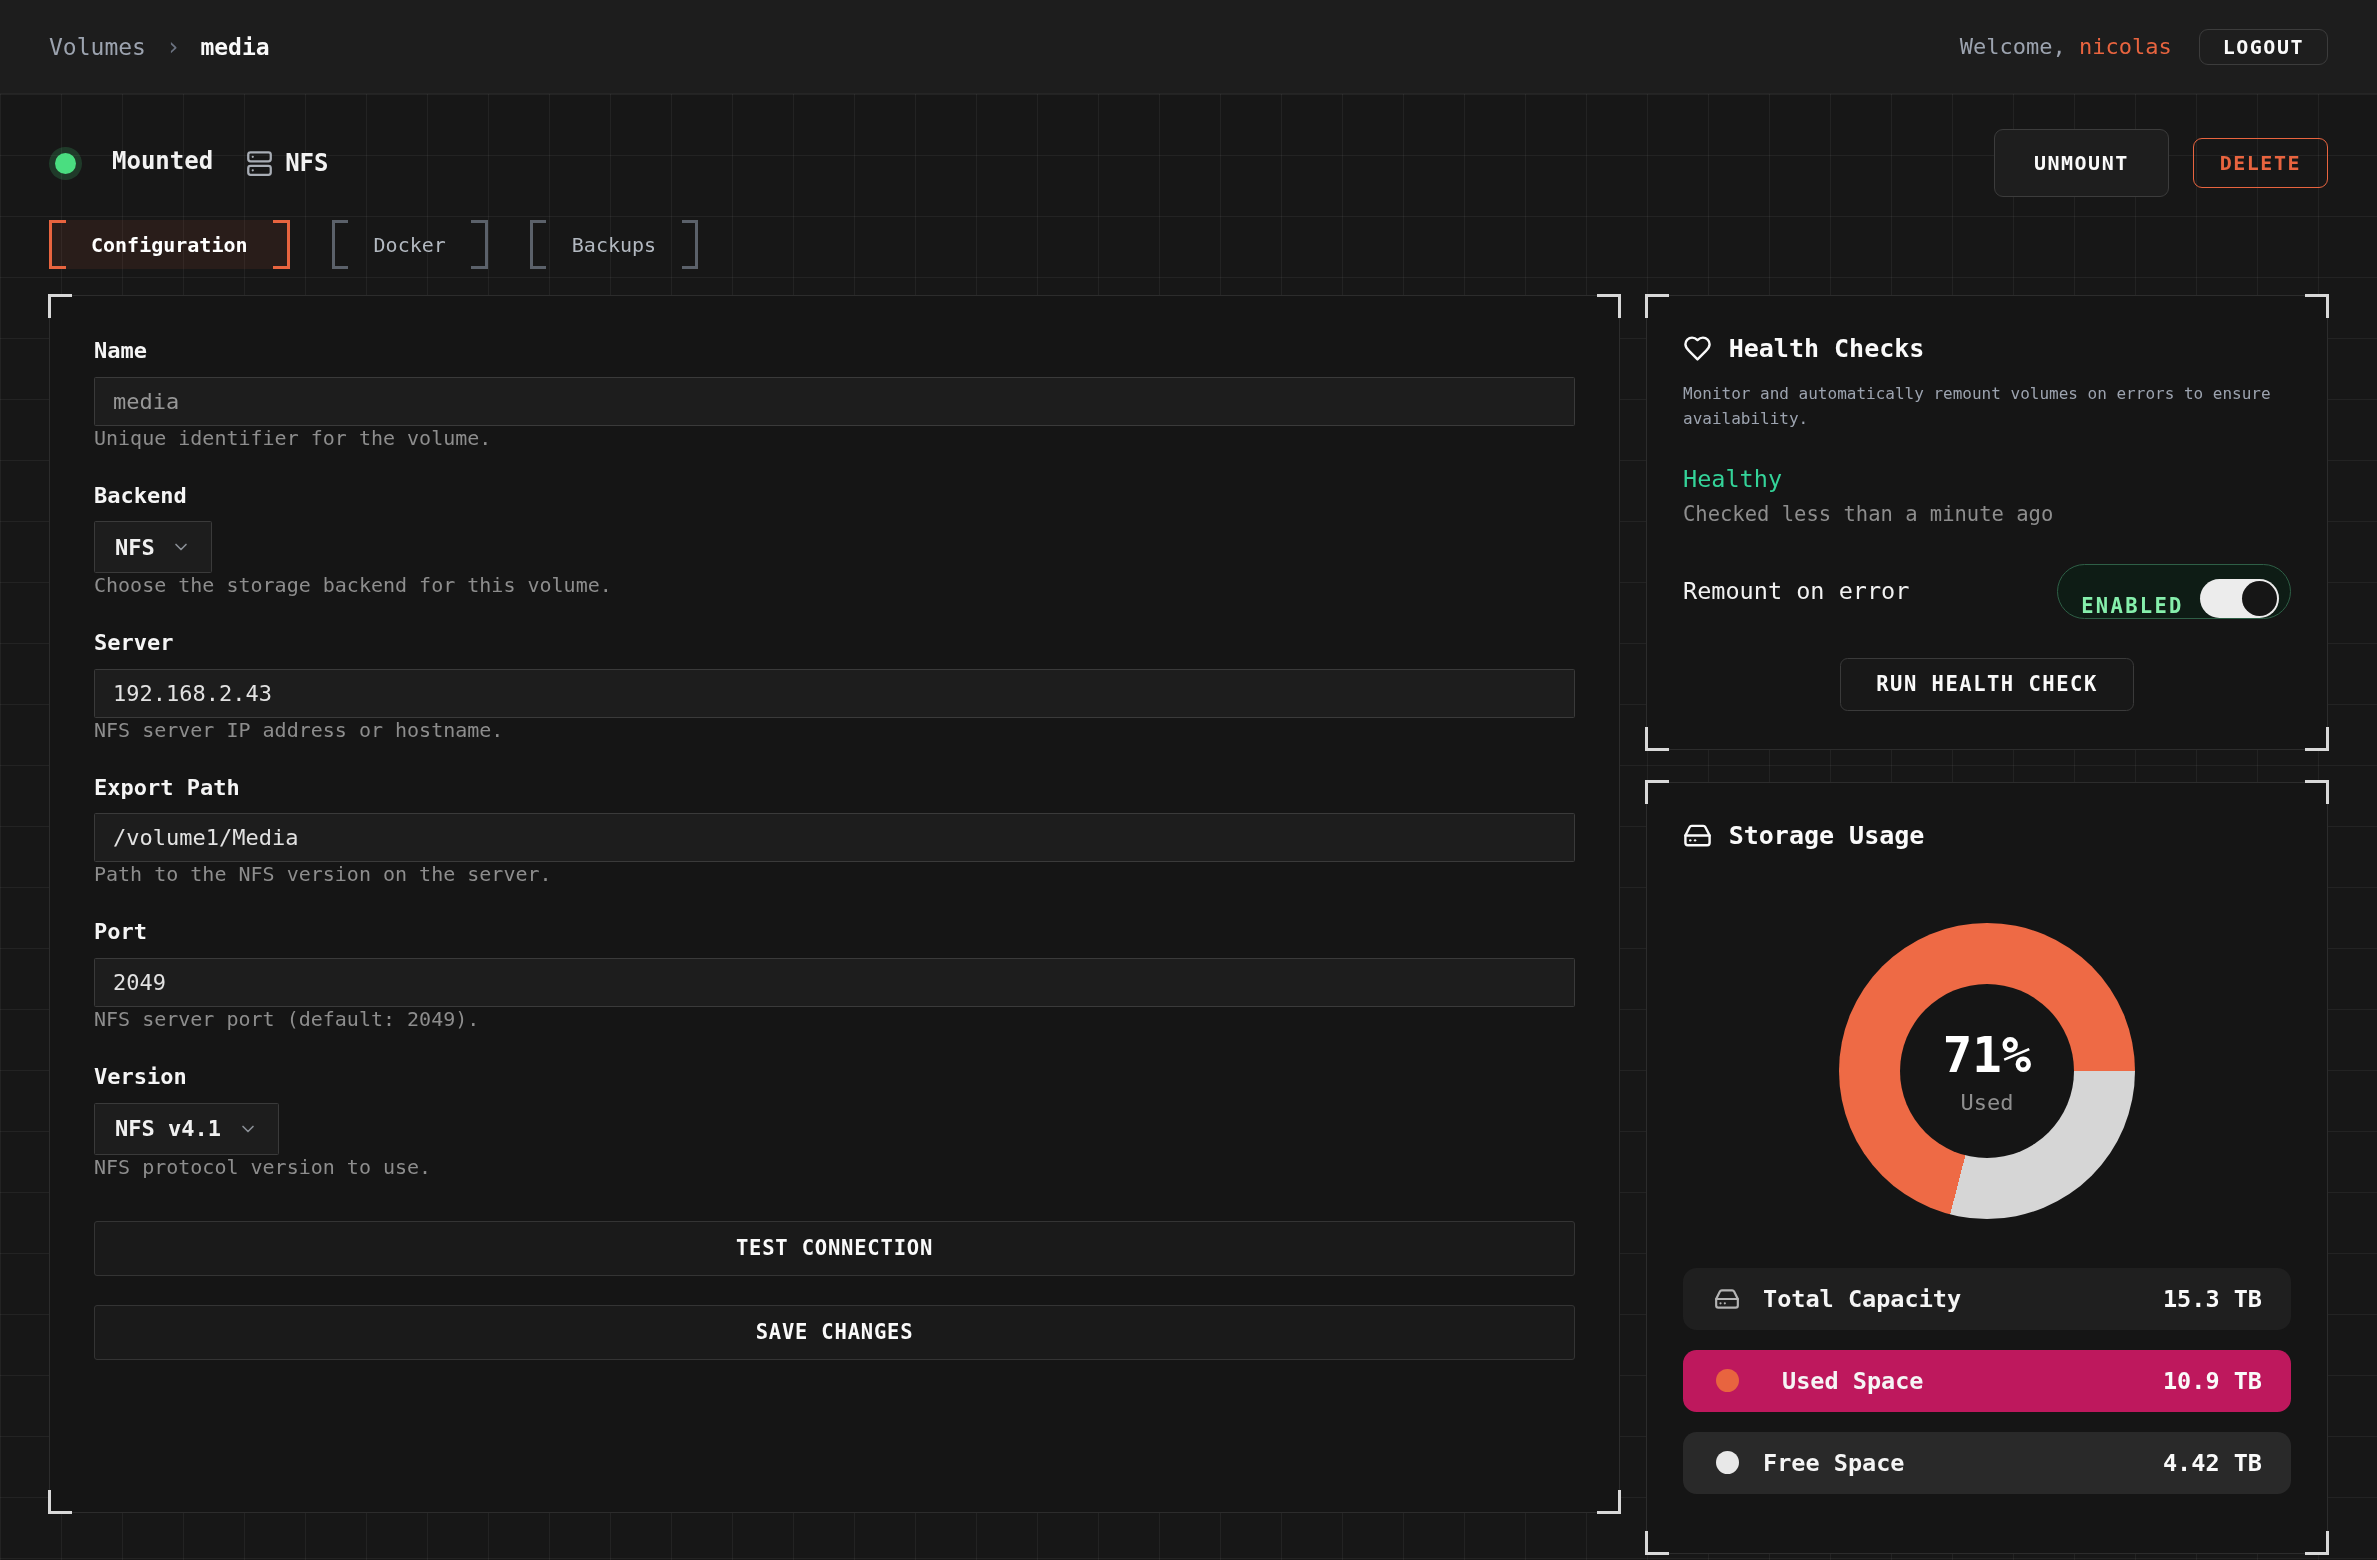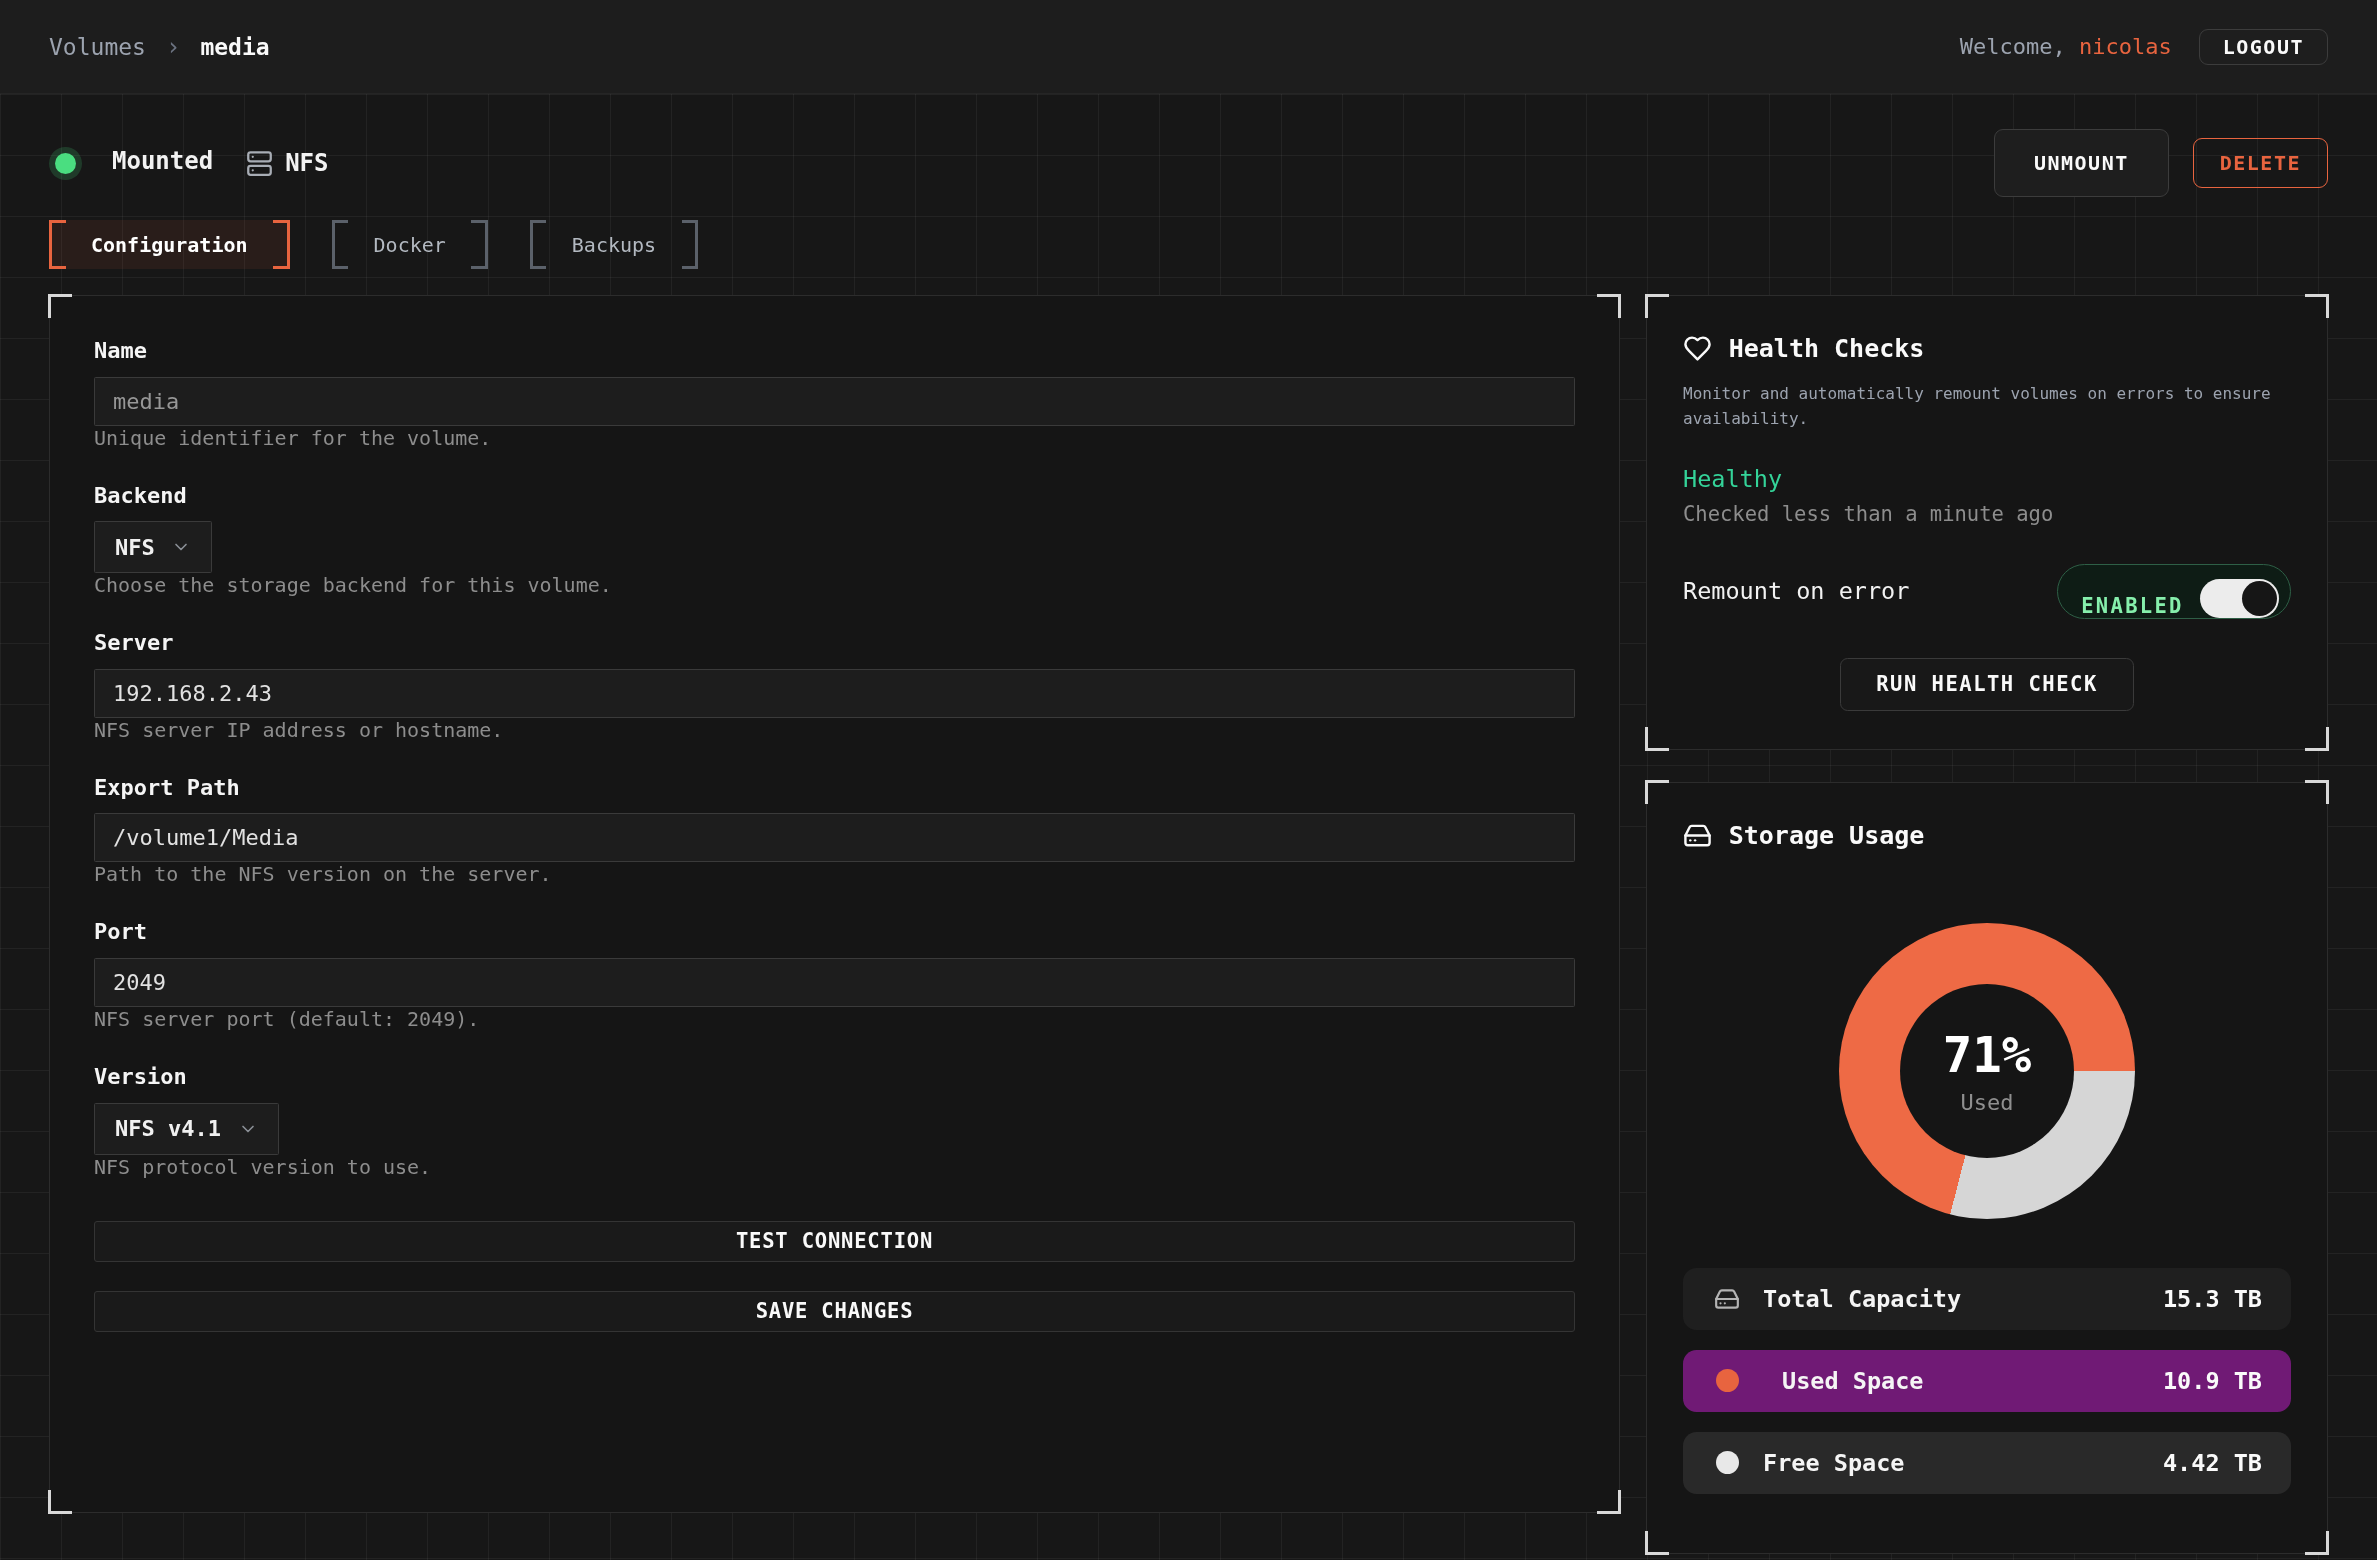--- a/index.html
+++ b/index.html
@@ -96,21 +96,21 @@
     border-radius:1.5px;color:#e2e2e2;font-family:inherit;font-size:22px;padding:0 18px;outline:none;
   }
   .text-input.dim{color:#979797;}
   .field-helper{font-size:20px;color:var(--helper);margin-top:0;margin-bottom:33px;}
   .select{
     display:inline-flex;align-items:center;gap:16.7px;height:52px;padding:0 20px;
     background:var(--input-bg);border:1.5px solid var(--input-border);border-radius:1.5px;cursor:pointer;
   }
   .select .sel-value{font-size:22px;font-weight:bold;color:#f0f0f0;}
   .select .chev{color:#8a8f96;display:flex;}
-  .wide-btn{width:100%;height:41px;border-radius:3px;font-size:20.5px;letter-spacing:0.8px;background:#1a1a1a;border:1.5px solid #343434;}
+  .wide-btn{width:100%;height:55px;border-radius:3px;font-size:20.5px;letter-spacing:0.8px;background:#1a1a1a;border:1.5px solid #343434;}
   .wide-btn + .wide-btn{margin-top:29px;}
   .form-buttons{margin-top:42px;}
   
   .card-title{display:flex;align-items:center;gap:16.7px;font-size:25px;font-weight:bold;color:#fafafa;}
   .card-title .t-icon{display:flex;color:#fafafa;}
   .health-desc{margin-top:19px;font-size:16px;line-height:1.55;color:var(--muted);}
   .health-status{margin-top:33px;font-size:23.5px;color:var(--healthy);}
   .health-checked{margin-top:9px;font-size:20.5px;color:var(--helper);}
   .remount-row{margin-top:38px;display:flex;align-items:center;justify-content:space-between;}
   .remount-label{font-size:23.5px;color:#f2f2f2;}
@@ -129,21 +129,21 @@
   .donut-hole{
     position:absolute;inset:61px;border-radius:50%;background:var(--card);
     display:flex;flex-direction:column;align-items:center;justify-content:center;gap:6px;
   }
   .donut-pct{font-size:49px;font-weight:bold;color:#ffffff;}
   .donut-sub{font-size:22px;color:#8f8f8f;}
   .stat-row{
     height:62px;border-radius:13.6px;display:flex;align-items:center;gap:21px;
     padding:0 29px;margin-bottom:20px;background:#1f1f1f;
   }
-  .stat-row.used{background:#701a75;gap:40px;}
+  .stat-row.used{background:#be185d;gap:40px;}
   .stat-row.free{background:#292929;}
   .stat-icon{display:flex;color:#b4b4b4;width:30px;justify-content:center;}
   .dot{width:23px;height:23px;border-radius:50%;}
   .dot.used-dot{background:var(--accent);}
   .dot.free-dot{background:#e8e8e8;}
   .stat-label{font-size:23.5px;font-weight:bold;color:#f5f5f5;}
   .stat-value{margin-left:auto;font-size:23.5px;font-weight:bold;color:#fafafa;}
   svg{display:block;}
 </style>
 </head>

